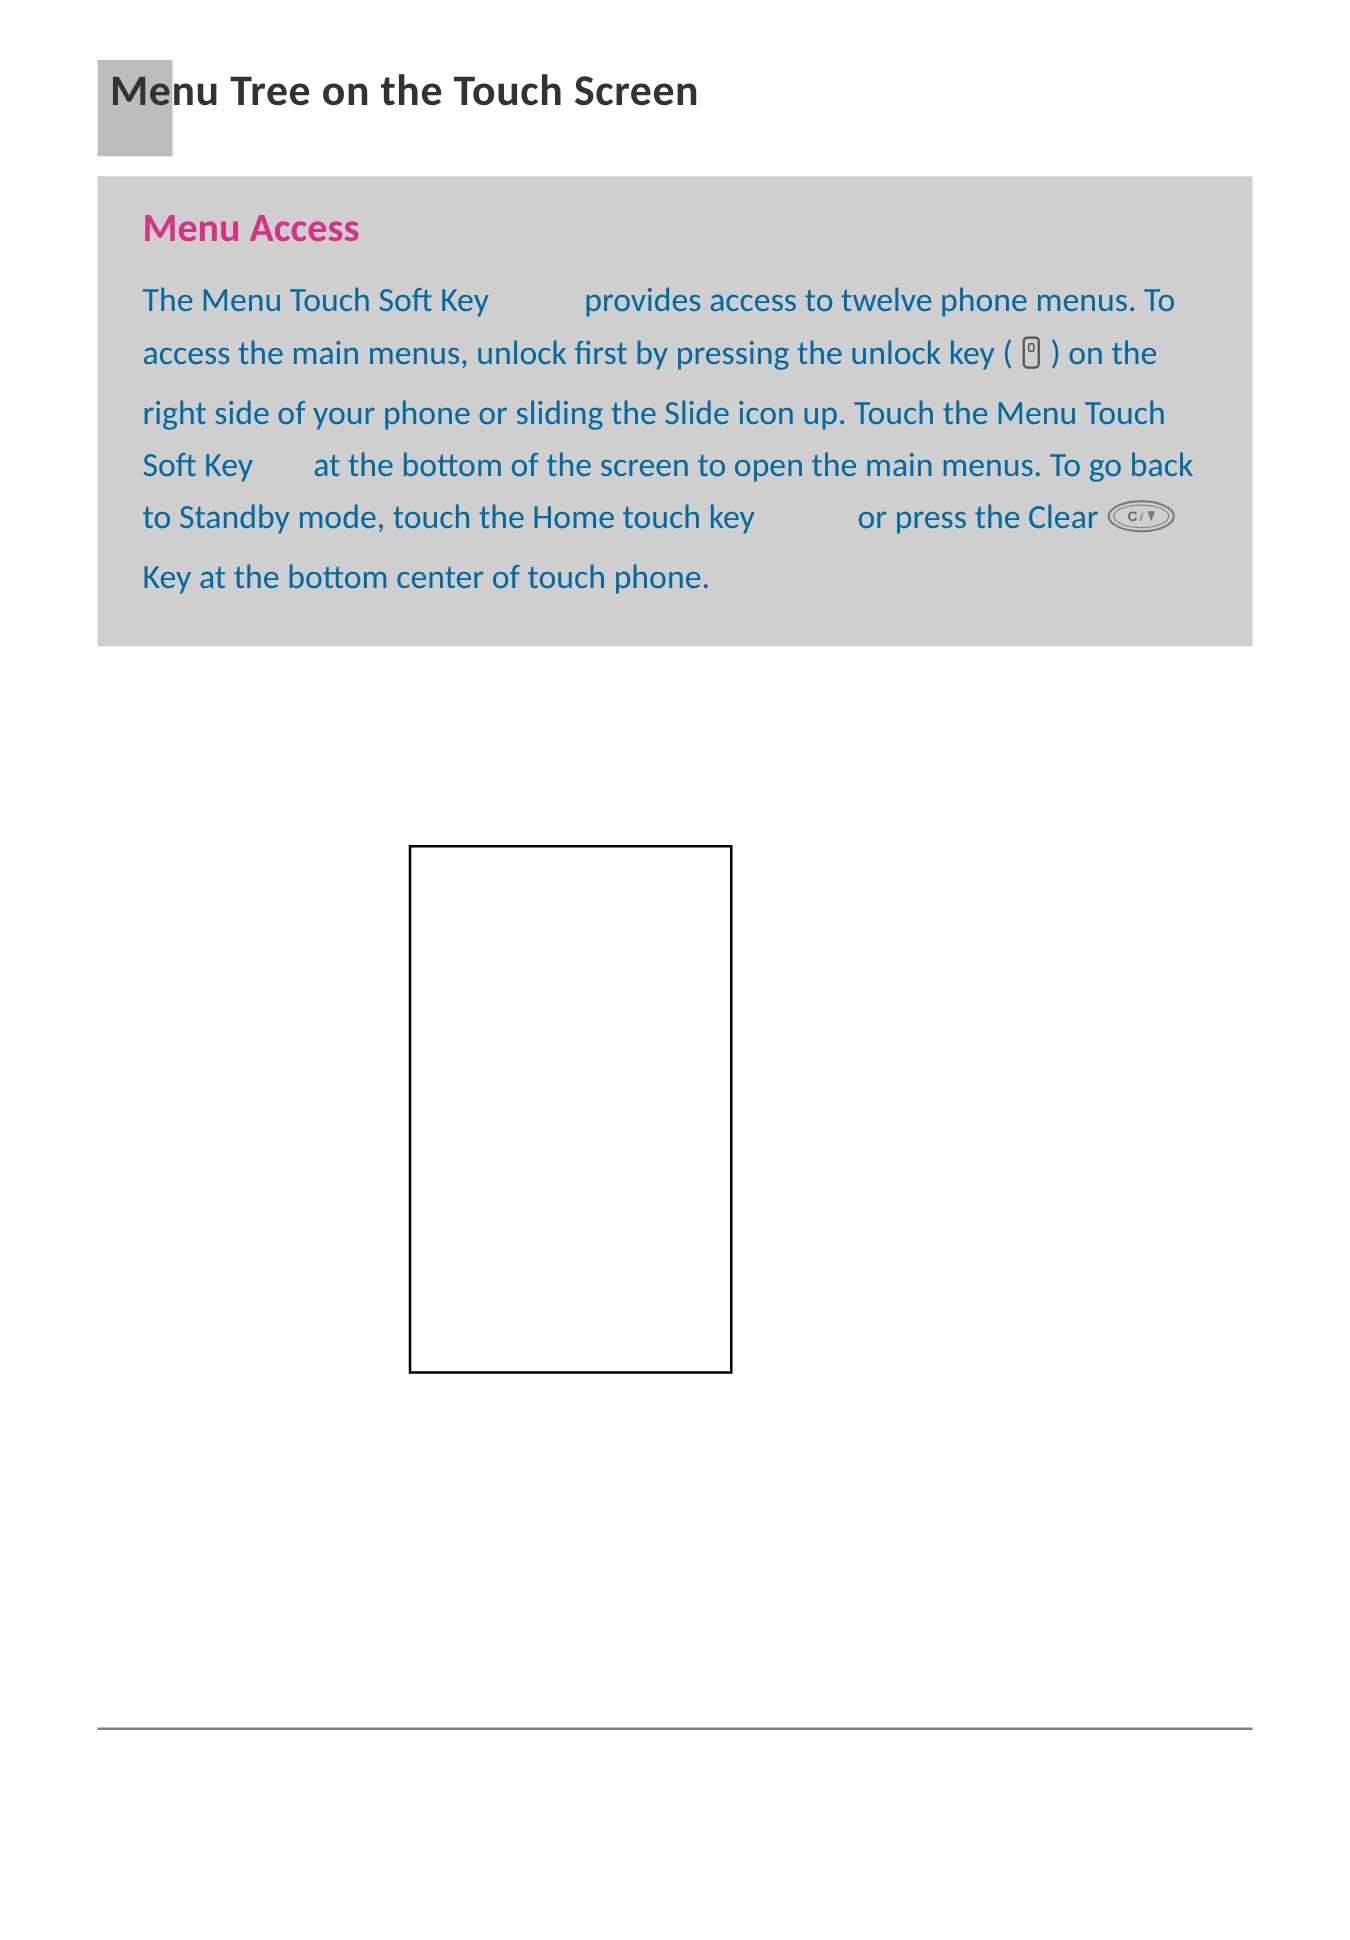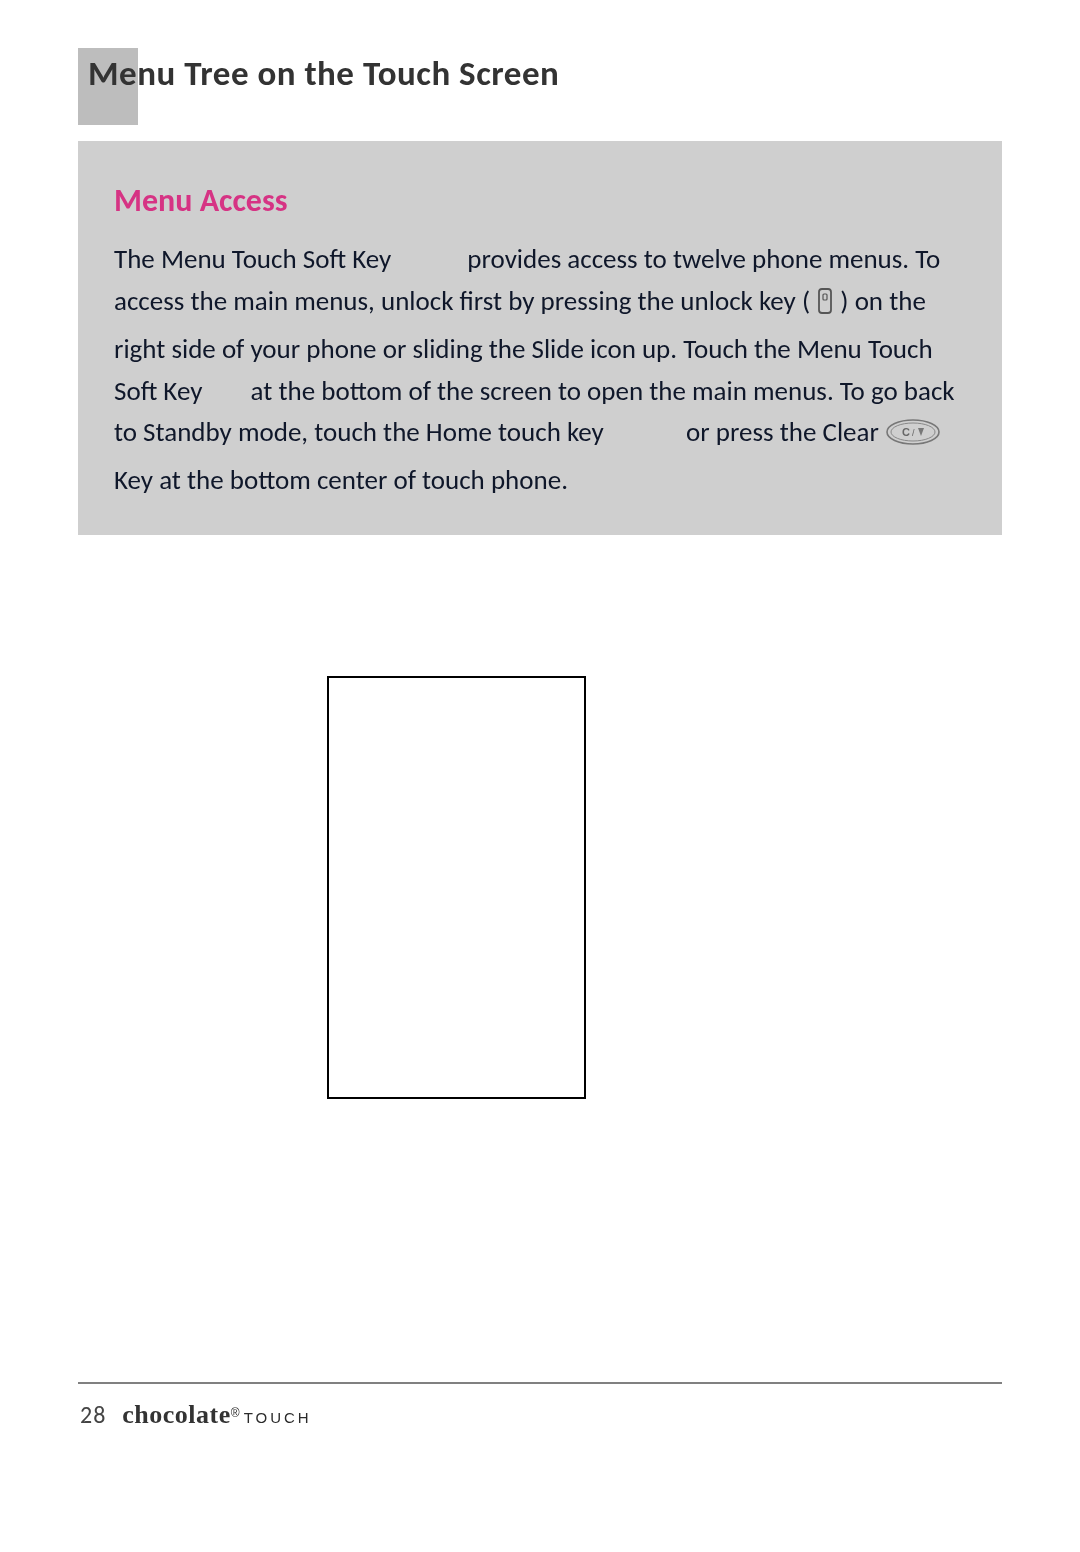--- a/index.html
+++ b/index.html
@@ -1,23 +1,23 @@
 <!DOCTYPE html>
 <html><head>
 <meta charset="utf-8">
 <style>
   * { margin: 0; padding: 0; box-sizing: border-box; }
   html, body { width: 1080px; height: 1552px; background: #fff; font-family: "Gill Sans", "Gill Sans MT", "Trebuchet MS", Calibri, Arial, sans-serif; color: #2b2b2b; }
   .page { position: relative; width: 1080px; height: 1552px; padding: 48px 78px 0 78px; }
   .header-row { display: flex; align-items: flex-start; }
   .header-bar { width: 60px; height: 77px; background: #bdbdbd; margin-right: 0; }
   .page-title { font-size: 35px; font-weight: 600; letter-spacing: 0.5px; color: #333; padding-top: 4px; margin-left: -50px; }
-  .callout { background: #cfcfcf; margin-top: 16px; padding: 40px 36px 34px 36px; }
+  .callout { background: #cfcfcf; margin-top: 16px; padding: 22px 36px 34px 36px; }
   .callout-heading { color: #d63384; font-size: 32px; font-weight: 600; margin-bottom: 18px; }
-  .callout-body { font-size: 27px; line-height: 1.55; color: #0f172a; }
+  .callout-body { font-size: 27px; line-height: 1.55; color: #0369a1; }
   .inline-icon-slot { display: inline-block; vertical-align: -6px; }
   .lock-icon-svg { width: 18px; height: 30px; }
   .clear-key-svg { width: 56px; height: 30px; }
   .gap-small { display: inline-block; width: 64px; }
   .gap-med { display: inline-block; width: 36px; }
   .gap-home { display: inline-block; width: 70px; }
   .below-text { font-size: 27px; line-height: 1.5; margin-top: 22px; padding: 0 4px; }
   .phone-slot { position: absolute; left: 327px; top: 676px; width: 259px; height: 423px; border: 2px solid #000; background: #fff; }
   .footer-rule { position: absolute; left: 78px; right: 78px; top: 1382px; height: 0; border-top: 2px solid #808080; }
   .footer { position: absolute; left: 80px; top: 1400px; display: flex; align-items: baseline; gap: 16px; }
@@ -56,20 +56,14 @@
       </span>
       <span> Key at the bottom center of touch phone.</span>
     </div>
   </div>
 
 
   <div class="phone-slot"></div>
 
   <div class="footer-rule"></div>
 
-  <div class="footer">
-    <span class="page-num">28</span>
-    <span>
-      <span class="brand">chocolate</span><span class="brand-r">®</span><span class="brand-sub">TOUCH</span>
-    </span>
-  </div>
 
 </div>
 
 </body></html>

